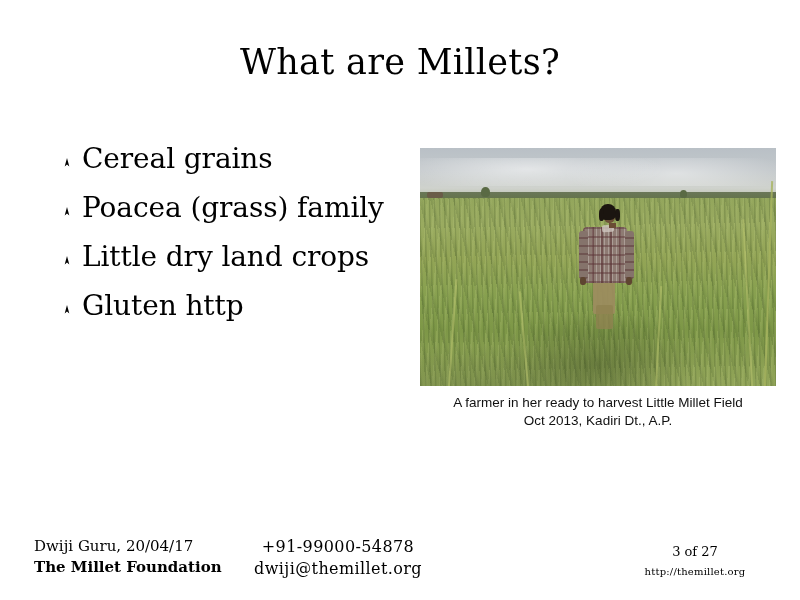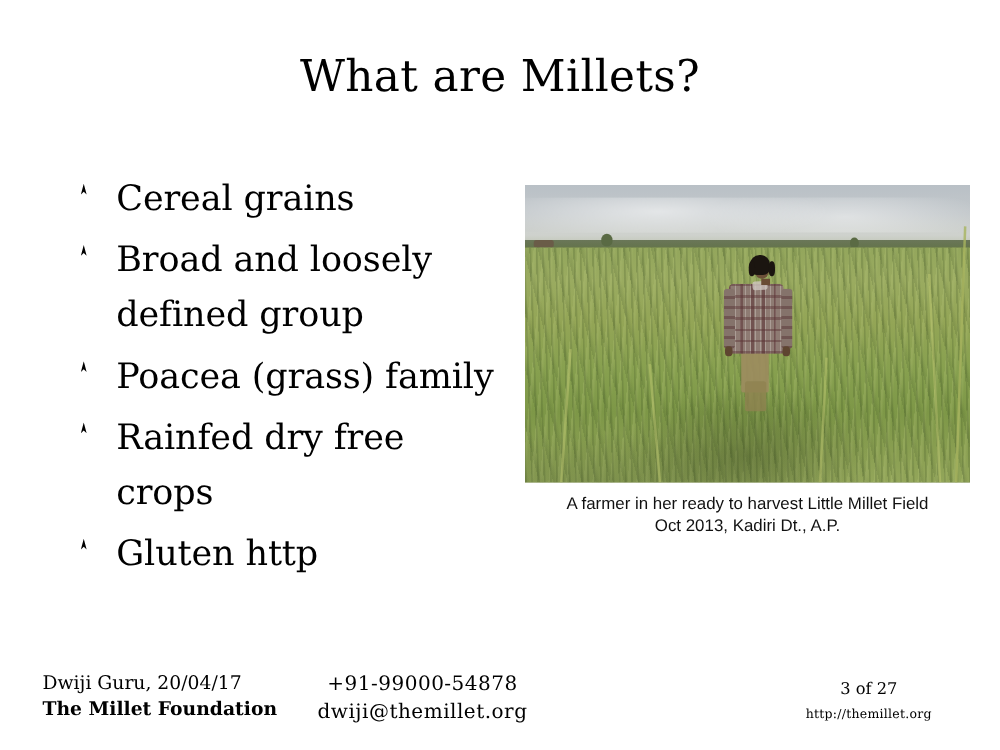--- a/index.html
+++ b/index.html
@@ -39,23 +39,22 @@
 
   
   #bullet-list {
     position: absolute;
     left: 60px;
     top: 137px;
     width: 345px;
   }
   .bullet-item {
     display: flex;
-    align-items: flex-start;
+    align-items: center;
     margin-bottom: 5px;
-    gap: 11px;
   }
   .bullet-marker {
     flex: 0 0 auto;
     width: 22px;
     font-size: 16px;
     line-height: 44px;
     color: #000000;
     text-align: left;
     position: relative;
     top: -1px;
@@ -192,45 +191,37 @@
 
     <div class="bullet-item">
       <span class="bullet-marker">
         <svg width="14" height="11" viewBox="0 0 14 11" aria-hidden="true">
           <path d="M7 0 L9.3 8.6 L7 6.4 L4.7 8.6 Z" fill="#000"></path>
         </svg>
       </span>
       <span class="bullet-text">Cereal grains</span>
     </div>
 
-    <div class="bullet-item">
-      <span class="bullet-marker">
-        <svg width="14" height="11" viewBox="0 0 14 11" aria-hidden="true">
-          <path d="M7 0 L9.3 8.6 L7 6.4 L4.7 8.6 Z" fill="#000"></path>
-        </svg>
-      </span>
-      <span class="bullet-text">Broad and loosely defined group</span>
-    </div>
 
     <div class="bullet-item">
       <span class="bullet-marker">
         <svg width="14" height="11" viewBox="0 0 14 11" aria-hidden="true">
           <path d="M7 0 L9.3 8.6 L7 6.4 L4.7 8.6 Z" fill="#000"></path>
         </svg>
       </span>
       <span class="bullet-text">Poacea (grass) family</span>
     </div>
 
     <div class="bullet-item">
       <span class="bullet-marker">
         <svg width="14" height="11" viewBox="0 0 14 11" aria-hidden="true">
           <path d="M7 0 L9.3 8.6 L7 6.4 L4.7 8.6 Z" fill="#000"></path>
         </svg>
       </span>
-      <span class="bullet-text">Rainfed dry free crops</span>
+      <span class="bullet-text">Little dry land crops</span>
     </div>
 
     <div class="bullet-item">
       <span class="bullet-marker">
         <svg width="14" height="11" viewBox="0 0 14 11" aria-hidden="true">
           <path d="M7 0 L9.3 8.6 L7 6.4 L4.7 8.6 Z" fill="#000"></path>
         </svg>
       </span>
       <span class="bullet-text">Gluten http</span>
     </div>

